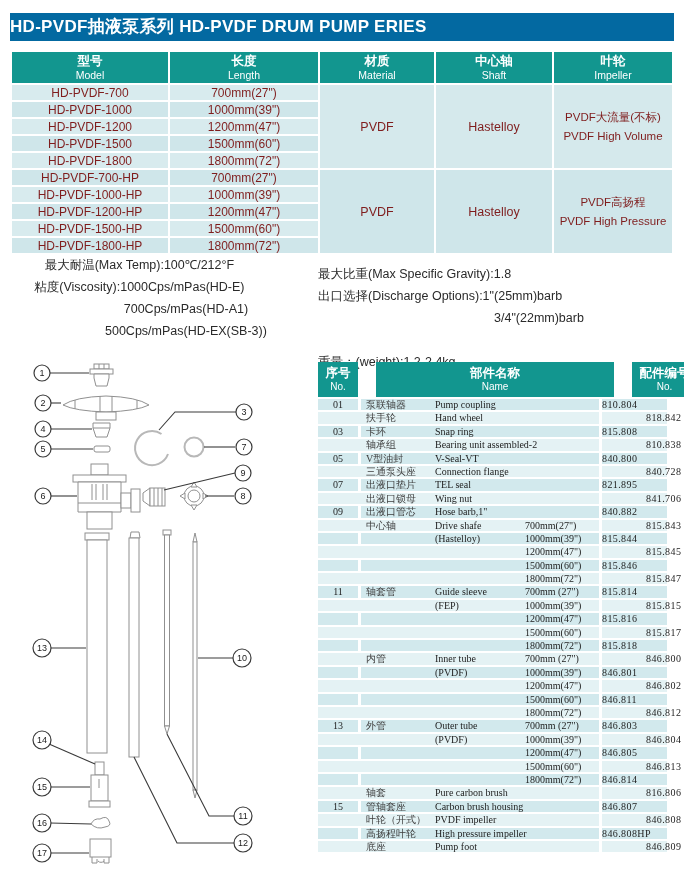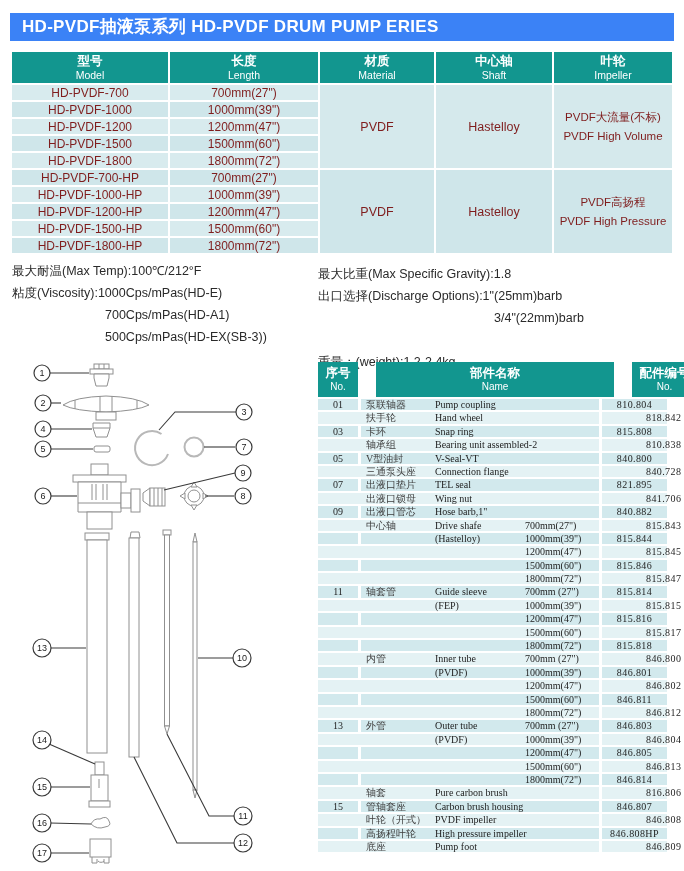--- a/index.html
+++ b/index.html
@@ -1,38 +1,38 @@
 <!DOCTYPE html>
 <html><head>
 <meta charset="utf-8">
 <style>
   html,body{margin:0;padding:0;background:#ffffff;}
   body{font-family:"Liberation Sans", sans-serif;}
   .page{position:relative;width:684px;height:871px;background:#ffffff;overflow:hidden;}
 
   
   .title-bar{position:absolute;left:10px;top:13px;width:664px;height:28px;box-sizing:border-box;
-    background:#3b82f6;color:#ffffff;font-weight:bold;font-size:17px;line-height:28px;
-    padding-left:12px;letter-spacing:.3px;white-space:nowrap;}
+    background:#0369a1;color:#ffffff;font-weight:bold;font-size:17px;line-height:28px;
+    letter-spacing:.3px;white-space:nowrap;}
 
   
   .model-table{position:absolute;left:10px;top:50px;width:664px;table-layout:fixed;
     border-collapse:separate;border-spacing:2px;}
   .model-table th{background:#12968f;color:#ffffff;height:31px;padding:0;font-size:12.5px;
     font-weight:bold;line-height:15px;vertical-align:middle;}
   .model-table th .en{display:block;font-size:10.5px;font-weight:normal;line-height:12px;}
   .model-table td{background:#d8ebee;height:15px;padding:0;text-align:center;
     font-size:12px;color:#7f1d1d;vertical-align:middle;}
   .model-table tbody tr:nth-child(even) td{background:#cfe6ea;}
   .model-table td.merged{background:#d5e9ec;font-size:12.5px;}
   .model-table td.impeller{font-size:11.5px;line-height:19px;}
 
   
   .specs{position:absolute;font-size:12.5px;color:#2a2a2a;white-space:nowrap;}
-  #specs-left{left:12px;top:260px;}
+  #specs-left{left:12px;top:254px;text-align:center;}
   #specs-right{left:318px;top:263px;}
   .specs div{height:22px;line-height:22px;}
   #specs-left div:nth-child(3),#specs-left div:nth-child(4){padding-left:93px;}
   #specs-right div:nth-child(3){padding-left:176px;}
   #specs-right div:nth-child(4){margin-top:22px;}
 
   
   .parts{position:absolute;left:318px;top:362px;width:349px;}
   .parts-header{display:grid;grid-template-columns:40px 238px 65px;column-gap:18px;}
   .ph{background:#12968f;color:#ffffff;text-align:center;padding:3px 0 4px;}
@@ -40,21 +40,21 @@
   .ph .l2{display:block;font-size:10px;line-height:12px;}
   .parts-body{display:grid;grid-template-columns:40px 238px 65px;gap:2px 3px;margin-top:2px;font-family:Liberation Serif, serif;}
   .pcell{background:#d2e9ed;height:11.4px;line-height:11.6px;font-size:10px;color:#1d1d1d;overflow:visible;}
   .pcell.alt{background:#e4f2f4;padding-left:44px;}
   .c-no{text-align:center;}
   .c-name{position:relative;}
   .c-name span{position:absolute;top:0;white-space:nowrap;}
   .s-cn{left:5px;color:#3d3d3d;}
   .s-en{left:74px;}
   .s-size{left:164px;}
-  .c-code{text-align:center;letter-spacing:.4px;}
+  .c-code{text-align:left;letter-spacing:.4px;}
 
   
   .diagram{position:absolute;left:15px;top:360px;}
   .diagram .part{stroke:#909090;fill:#ffffff;stroke-width:1;}
   .diagram .ring{stroke:#b8b8b8;fill:none;stroke-width:2;}
   .diagram .leader{stroke:#3a3a3a;fill:none;stroke-width:1.1;}
   .diagram .co circle{fill:#ffffff;stroke:#3a3a3a;stroke-width:1.2;}
   .diagram .co text{font-size:9px;fill:#222222;text-anchor:middle;font-family:"Liberation Sans",sans-serif;}
 </style>
 </head>

